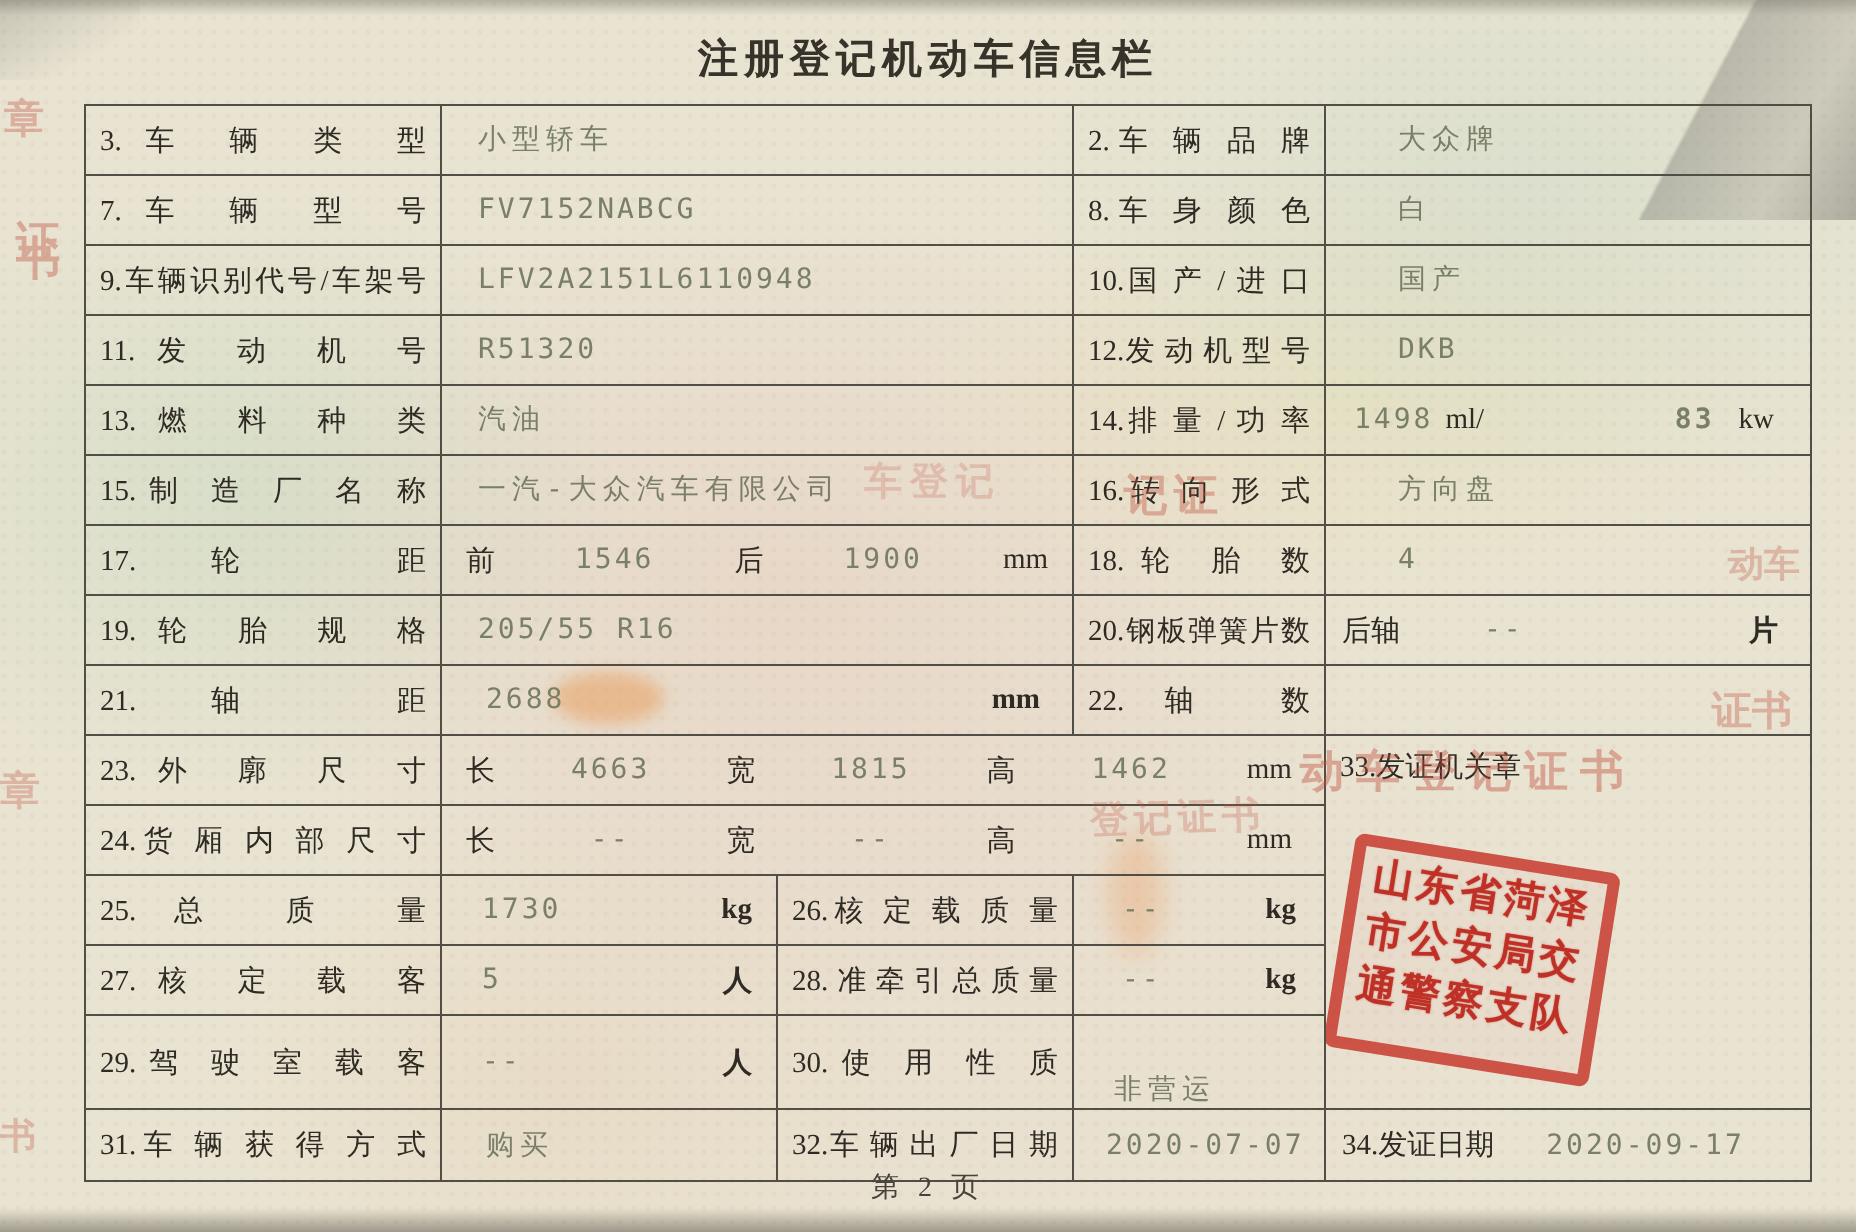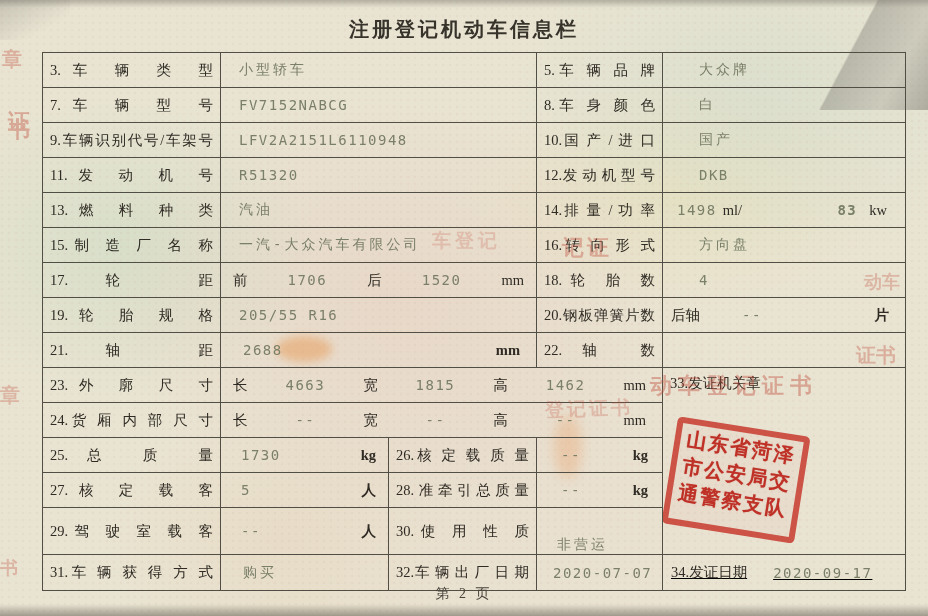--- a/index.html
+++ b/index.html
@@ -107,21 +107,21 @@
         <tr>
       <td>
             <span class="lbl">3.车 辆 类 型</span>
           </td>
       <td colspan="2">
             <div class="vcell pad-l">
               <span class="dm-cjk">小型轿车</span>
             </div>
           </td>
       <td>
-            <span class="lbl">5.车 辆 品 牌</span>
+            <span class="lbl">2.车 辆 品 牌</span>
           </td>
       <td>
             <div class="vcell pad-r">
               <span class="dm-cjk">大众牌</span>
             </div>
           </td>
     </tr>
 
     <tr>
       <td>
@@ -221,23 +221,23 @@
           </td>
     </tr>
 
     <tr>
       <td>
             <span class="lbl">17.轮 距</span>
           </td>
       <td colspan="2">
         <div class="vcell spread" style="padding:0 12px;">
           <span class="unit">前</span>
-          <span class="dm">1706</span>
+          <span class="dm">1546</span>
           <span class="unit">后</span>
-          <span class="dm">1520</span>
+          <span class="dm">1900</span>
           <span class="unit">mm</span>
         </div>
       </td>
       <td>
             <span class="lbl">18.轮 胎 数</span>
           </td>
       <td>
             <div class="vcell pad-r">
               <span class="dm">4</span>
             </div>
@@ -400,21 +400,21 @@
           </td>
       <td>
             <span class="lbl">32.车 辆 出 厂 日 期</span>
           </td>
       <td>
             <div class="vcell" style="padding-left:16px;">
               <span class="dm">2020-07-07</span>
             </div>
           </td>
       <td>
-        <div class="vcell" style="padding:0 10px 0 8px;text-decoration:underline;">
+        <div class="vcell" style="padding:0 10px 0 8px;">
           <span class="lbl-plain" style="padding:0;">34.发证日期</span>
           <span class="dm" style="margin-left:26px;">2020-09-17</span>
         </div>
       </td>
     </tr>
   </tbody>
     </table>
 
   <span class="wm wm-left-top">章</span>
   <span class="wm wm-left-cert">证书</span>

